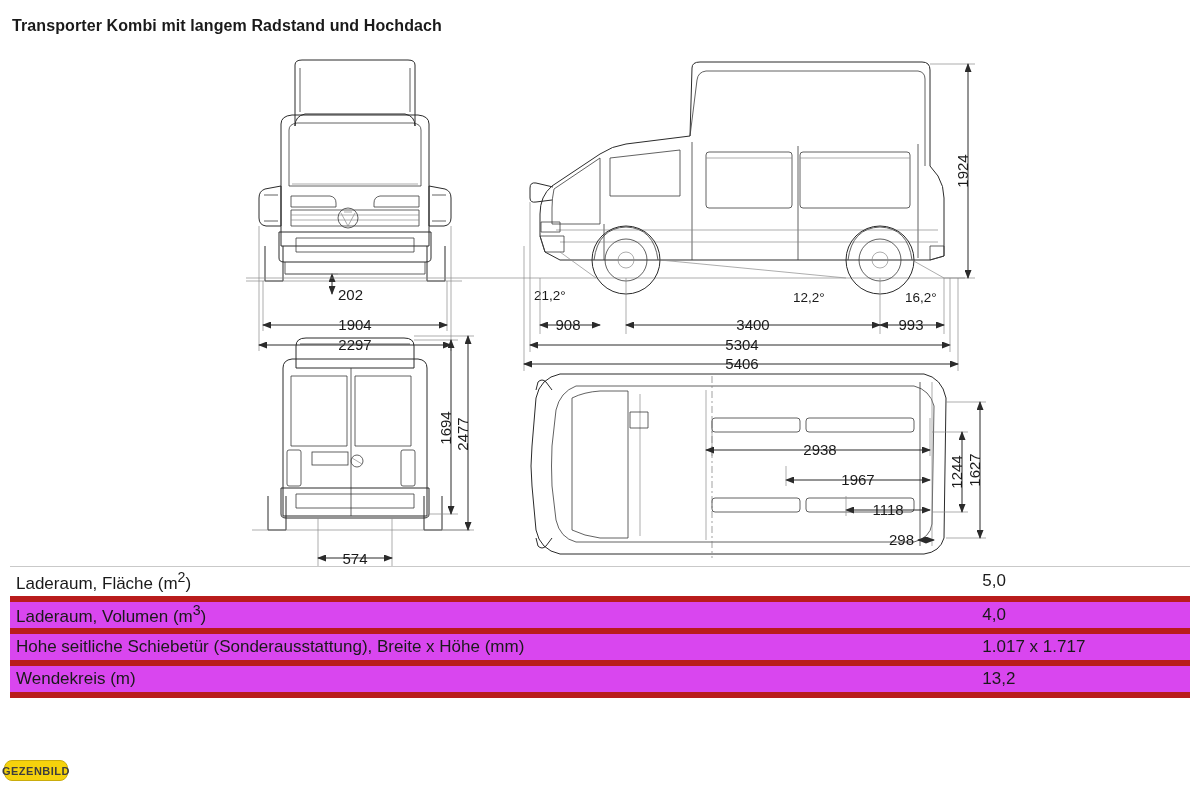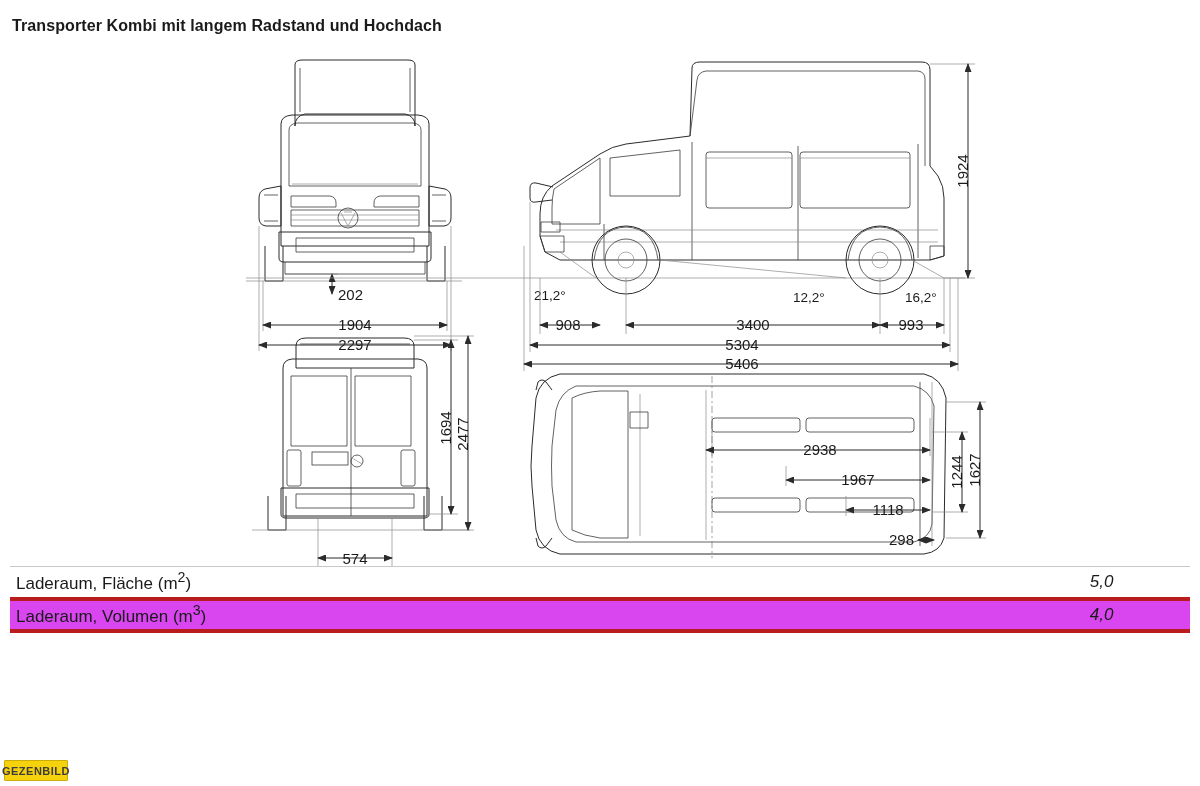--- a/index.html
+++ b/index.html
@@ -38,29 +38,29 @@
   
   .spec-table{
     position:absolute;left:10px;top:566px;width:1180px;
     border-collapse:collapse;
   }
   .spec-table tr{height:32px;}
   .spec-table tr.alt{background:#d946ef;}
   .spec-table td{
     font-size:17px;
     padding:0 6px;
-    border-bottom:4px solid #b91c1c;
+    border-bottom:6px solid #b91c1c;
     vertical-align:middle;
   }
   .spec-table tr:first-child td{border-top:1px solid #c9c9c9;}
   .spec-table td.label{text-align:left;}
-  .spec-table td.value{text-align:center;white-space:nowrap;font-style:italic;}
+  .spec-table td.value{text-align:left;white-space:nowrap;}
   .watermark{
     position:absolute;left:4px;top:760px;
-    width:62px;height:19px;border-radius:1px;
+    width:62px;height:19px;border-radius:8px;
     background:#f5d000;border:1px solid #c8a800;
     color:#333;font-size:11px;font-weight:bold;
     display:flex;align-items:center;justify-content:center;
     letter-spacing:.5px;
     opacity:.95;
   }
 </style>
 </head>
 <body>
 
@@ -314,16 +314,24 @@
 <table class="spec-table">
   <tbody>
     <tr>
       <td class="label">Laderaum, Fläche (m<sup>2</sup>)</td>
       <td class="value">5,0</td>
     </tr>
     <tr class="alt">
       <td class="label">Laderaum, Volumen (m<sup>3</sup>)</td>
       <td class="value">4,0</td>
     </tr>
+    <tr class="alt">
+      <td class="label">Hohe seitliche Schiebetür (Sonderausstattung), Breite x Höhe (mm)</td>
+      <td class="value">1.017 x 1.717</td>
+    </tr>
+    <tr class="alt">
+      <td class="label">Wendekreis (m)</td>
+      <td class="value">13,2</td>
+    </tr>
   </tbody>
 </table>
 
 <div class="watermark">GEZENBILD</div>
 
 </body></html>

